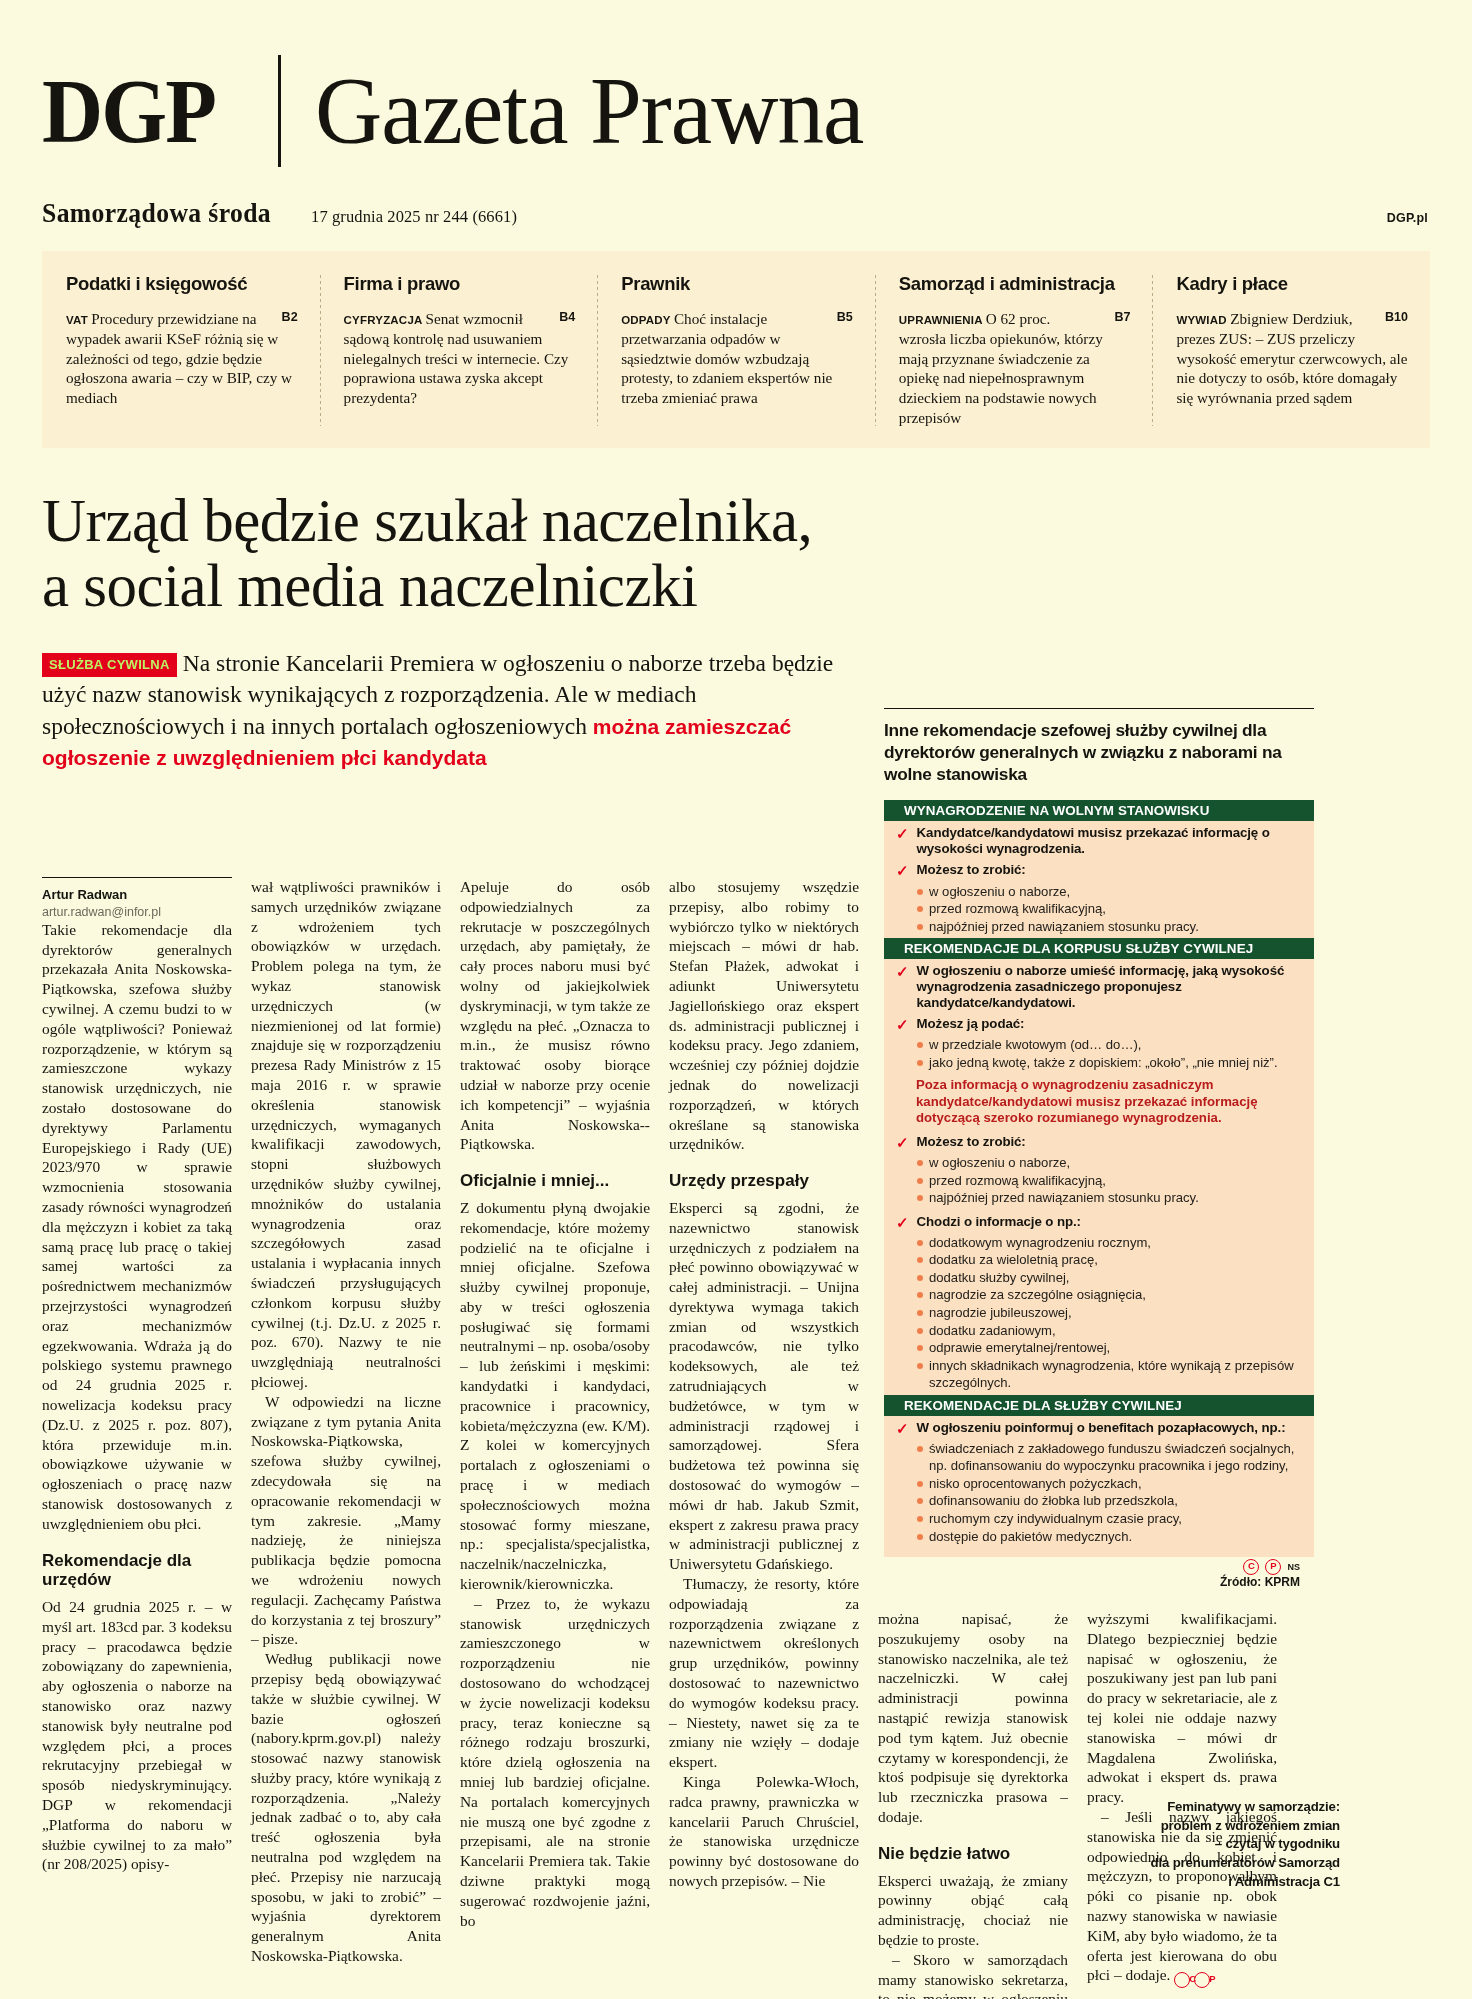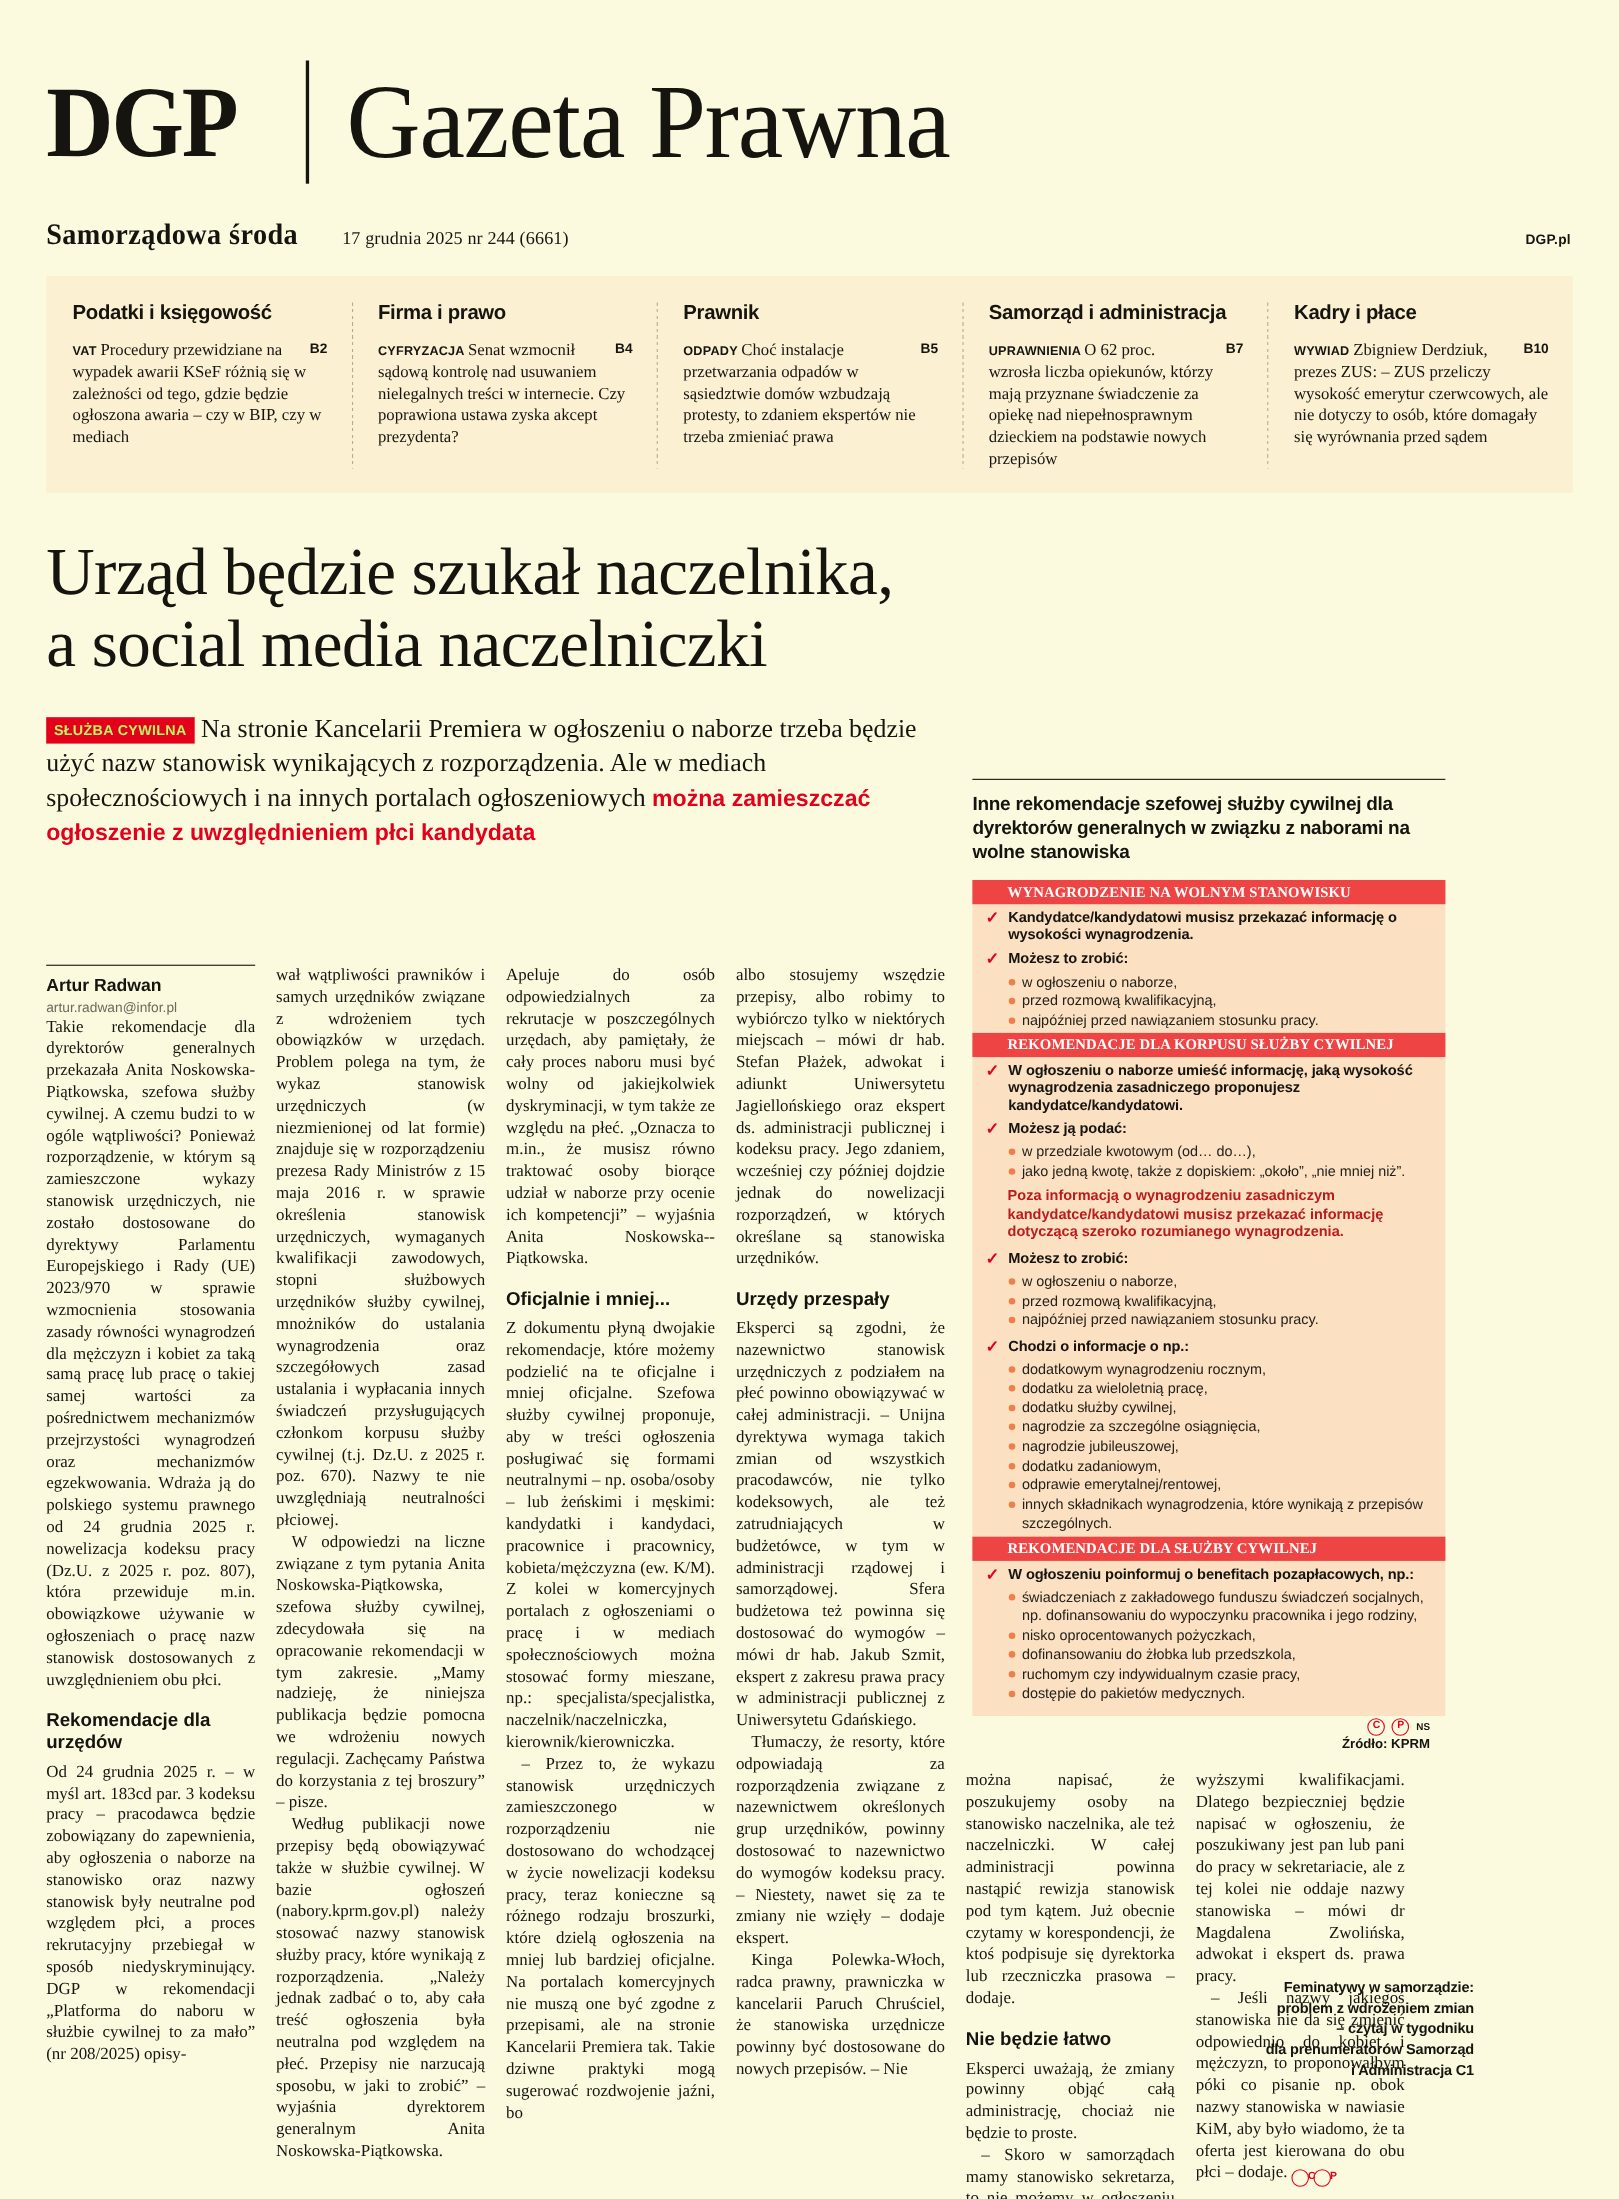--- a/index.html
+++ b/index.html
@@ -122,44 +122,44 @@
   .col{
     position:absolute;top:0;
     font-family:"Liberation Serif",serif;
     font-size:15.4px;line-height:1.285;
     text-align:justify;
     hyphens:auto;
   }
   .col p{margin:0;text-indent:0;}
   .col p + p{margin-top:0;}
   .byline-rule{border-top:1.5px solid #15140f;margin-bottom:9px;}
-  .byline-name{font-family:"Liberation Sans",sans-serif;font-weight:700;font-size:16px;margin:0;}
+  .byline-name{font-family:"Liberation Sans",sans-serif;font-weight:700;font-size:13px;margin:0;}
   .byline-mail{font-family:"Liberation Sans",sans-serif;font-size:12.5px;color:#6d6a5c;margin:1px 0 16px 0;}
   .subhead{
     font-family:"Liberation Sans",sans-serif;
     font-weight:700;font-size:17px;line-height:1.16;
     margin:17px 0 7px 0;text-align:left;
   }
 
   
   .sidebar{
     position:absolute;left:884px;top:708px;width:430px;
   }
   .sb-rule{border-top:1.6px solid #15140f;}
   .sb-title{
     font-family:"Liberation Sans",sans-serif;
     font-weight:700;font-size:17.3px;line-height:1.26;
     margin:11px 0 15px 0;letter-spacing:-.25px;
   }
   .sb-box{background:#fbe0c2;padding:0 0 9px 0;}
   .sb-head{
-    background:#ef4444;color:#fff;
-    font-family:Liberation Serif, serif;
+    background:#14532d;color:#fff;
+    font-family:Liberation Sans, sans-serif;
     font-weight:700;font-size:13.4px;letter-spacing:.1px;
-    padding:3px 0 3px 32px;
+    padding:3px 0 3px 20px;
   }
   .sb-check{
     display:flex;gap:8px;align-items:flex-start;
     padding:4px 10px 1px 12px;
   }
   .sb-check .tick{color:#e3001b;font-weight:700;font-size:15px;line-height:1.15;font-family:"Liberation Sans",sans-serif;}
   .sb-check .txt{
     font-family:"Liberation Sans",sans-serif;
     font-weight:700;font-size:13.3px;line-height:1.2;letter-spacing:-.1px;
   }

